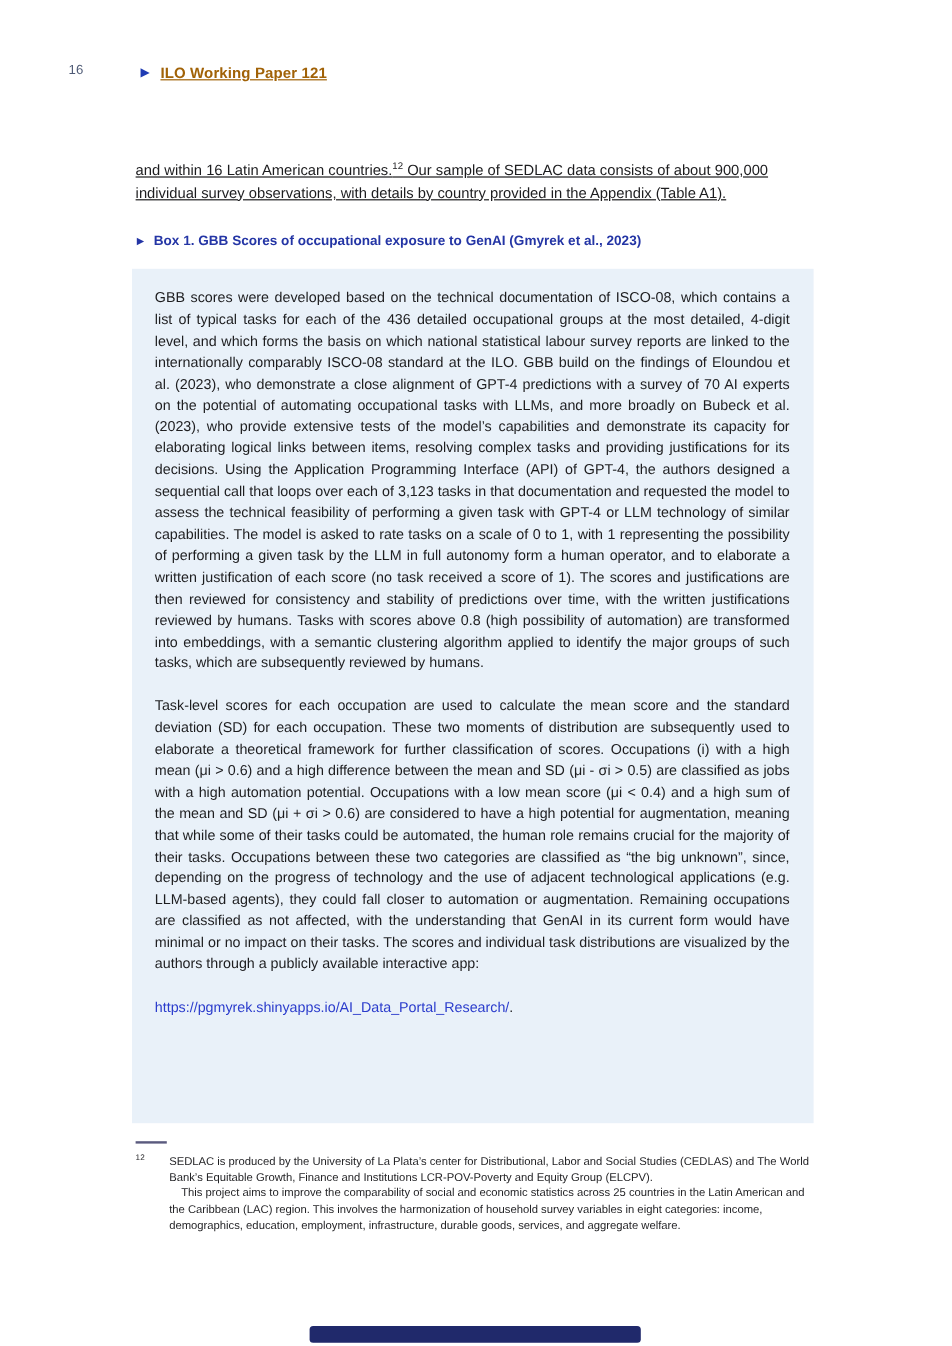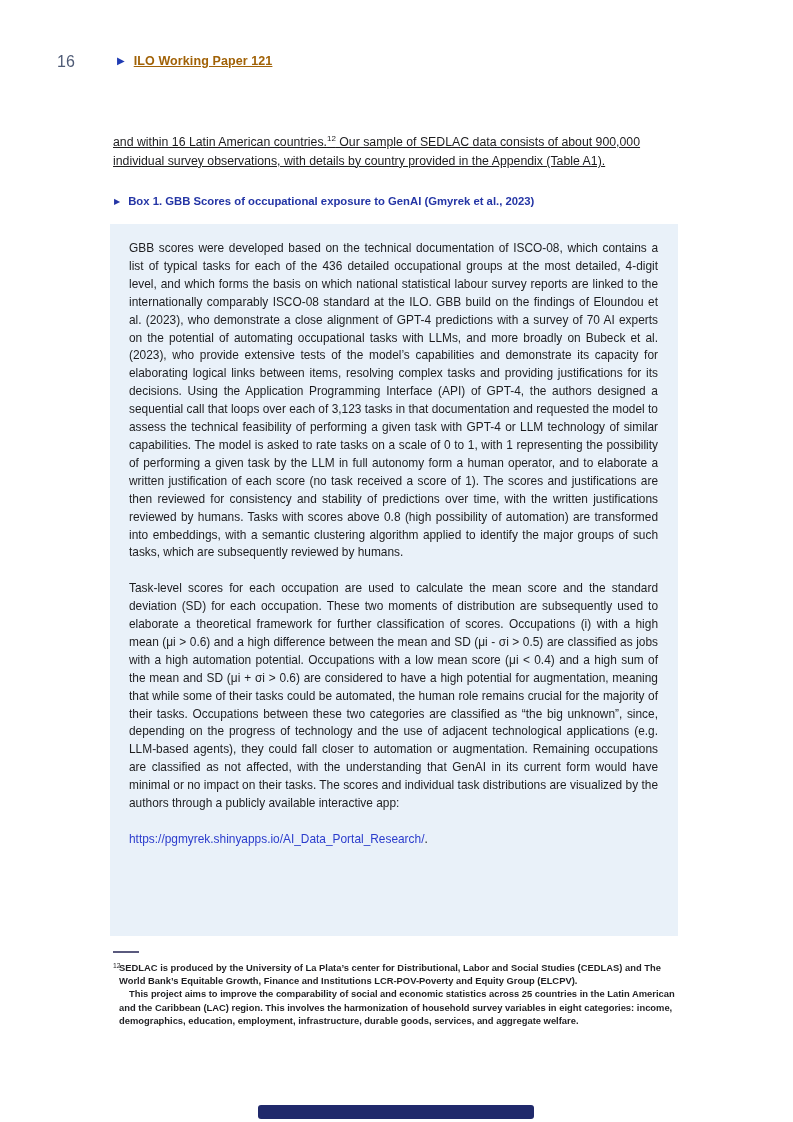--- a/index.html
+++ b/index.html
@@ -7,21 +7,21 @@
     position:relative;
     width:793px;height:1122px;
     margin:0 auto;
     background:#ffffff;
     font-family:"Liberation Sans","DejaVu Sans",sans-serif;
     color:#1d1d1f;
     overflow:hidden;
   }
   
   .header{position:absolute;top:53px;left:0;width:100%;height:20px;}
-  .page-num{position:absolute;left:57px;top:0;font-size:16px;color:#4f5b76;letter-spacing:.2px;}
+  .page-num{position:absolute;left:57px;top:0;font-size:11px;color:#4f5b76;letter-spacing:.2px;}
   .header-title{position:absolute;left:117px;top:1px;display:flex;align-items:center;gap:9px;}
   .tri{color:#1f3bb3;font-size:10px;line-height:1;}
   .header-title .title-text{font-size:12.5px;font-weight:600;color:#a16207;letter-spacing:.1px;text-decoration:underline;}
 
   
   .intro{
     position:absolute;top:133px;left:113px;width:568px;
     font-size:12.3px;line-height:18.6px;color:#1d1d1f;
     margin:0;text-align:left;text-decoration:underline;
   }
@@ -52,21 +52,21 @@
 
   
   .fn-rule{position:absolute;top:951px;left:113px;width:26px;height:2px;background:#5a5a7e;}
   .footnote{
     position:absolute;top:961px;left:113px;width:572px;
     font-size:9.4px;line-height:13.2px;color:#1f1f22;
   }
   .fn-marker{
     position:absolute;left:0;top:-2px;font-size:6.8px;color:#1f1f22;
   }
-  .fn-body{margin-left:6px;font-weight:bold;}
+  .fn-body{margin-left:28px;}
   .fn-body p{margin:0;}
   .fn-body p.indent{text-indent:10px;}
 
   
   .bottom-bar{
     position:absolute;left:258px;top:1105px;width:276px;height:14px;
     background:#20296b;border-radius:3px;
   }
 </style>
 </head>

